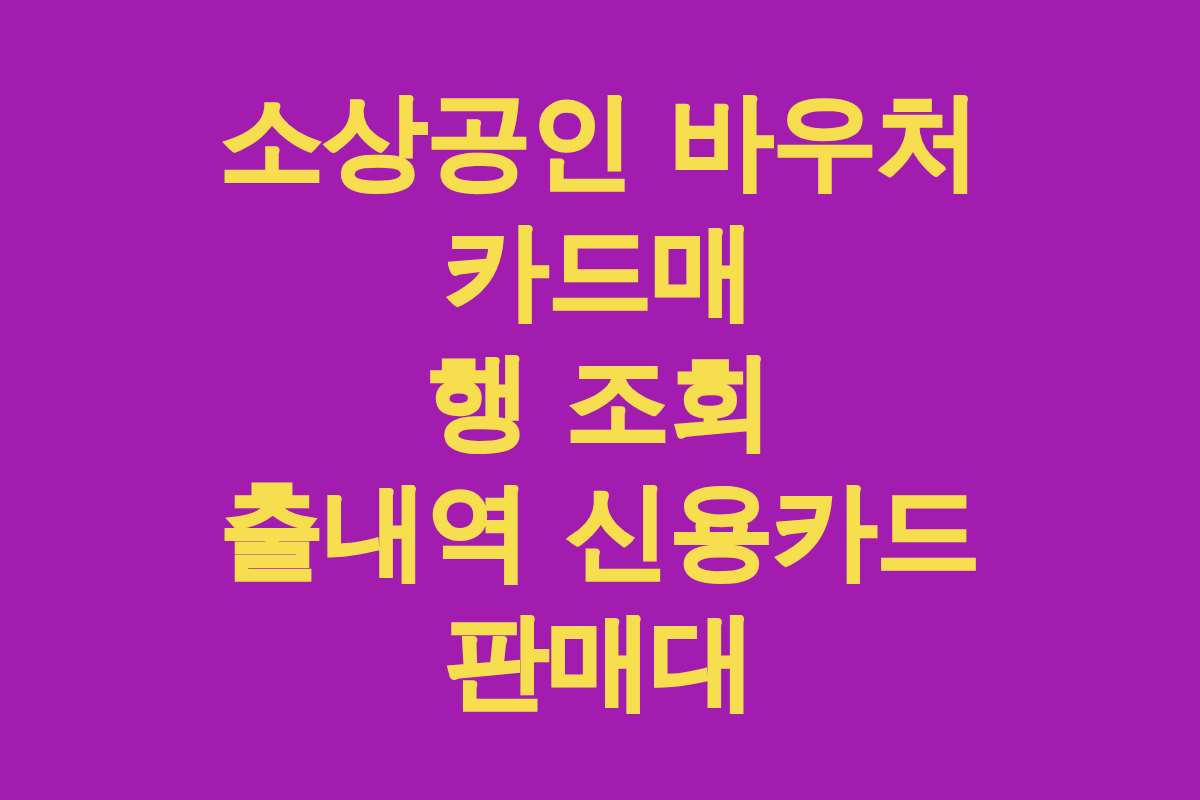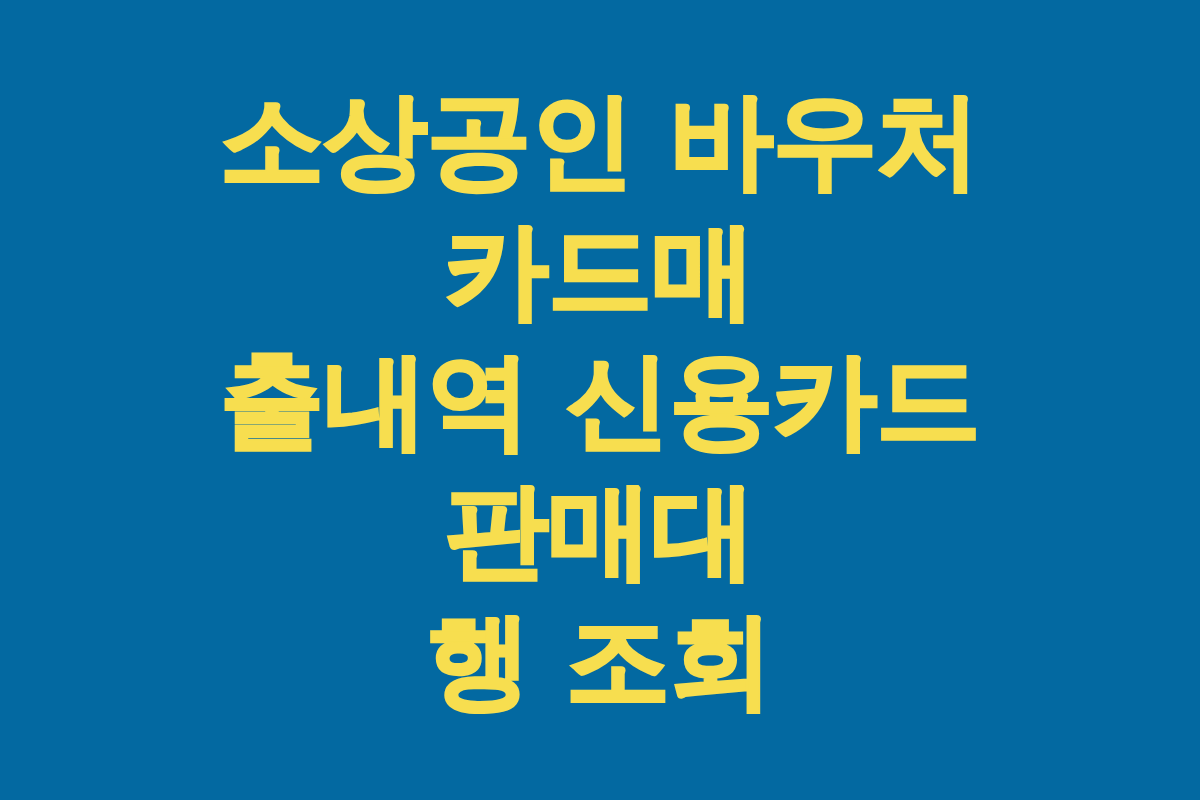--- a/index.html
+++ b/index.html
@@ -44,21 +44,21 @@
   
   #headline .line {
     display: block;
     paint-order: stroke fill;
     -webkit-text-stroke: 3px #F7DE4F;
   }
 </style>
 </head>
 <body>
 
-<div id="title-card" style="background-color: #0369a1;">
+<div id="title-card" style="background-color: #a21caf;">
 
   <h1 id="headline" style="color: rgb(247, 222, 79);">
     <span class="line" style="-webkit-text-stroke: 3px rgb(247, 222, 79);">소상공인 바우처 카드매</span>
+    <span class="line" style="-webkit-text-stroke: 3px rgb(247, 222, 79);">행 조회</span>
     <span class="line" style="-webkit-text-stroke: 3px rgb(247, 222, 79);">출내역 신용카드 판매대</span>
-    <span class="line" style="-webkit-text-stroke: 3px rgb(247, 222, 79);">행 조회</span>
   </h1>
 
 </div>
 
 </body></html>

